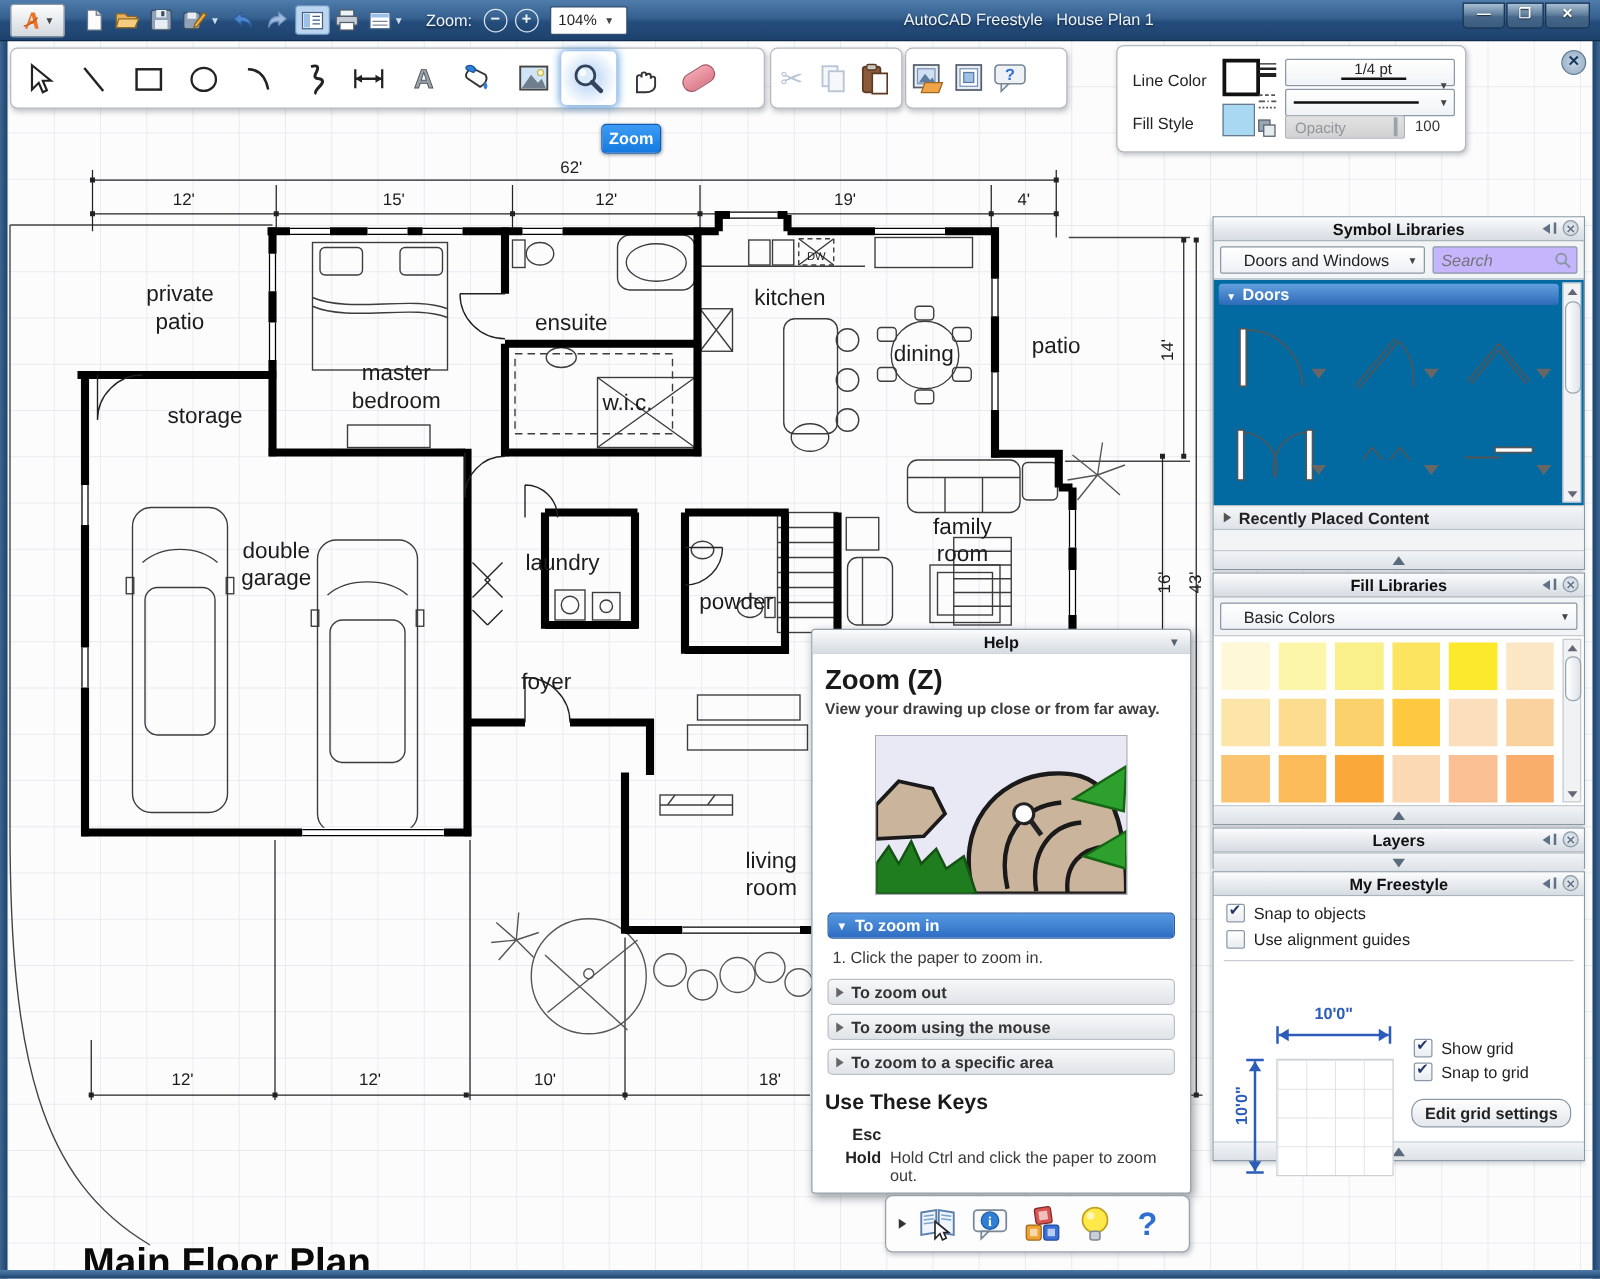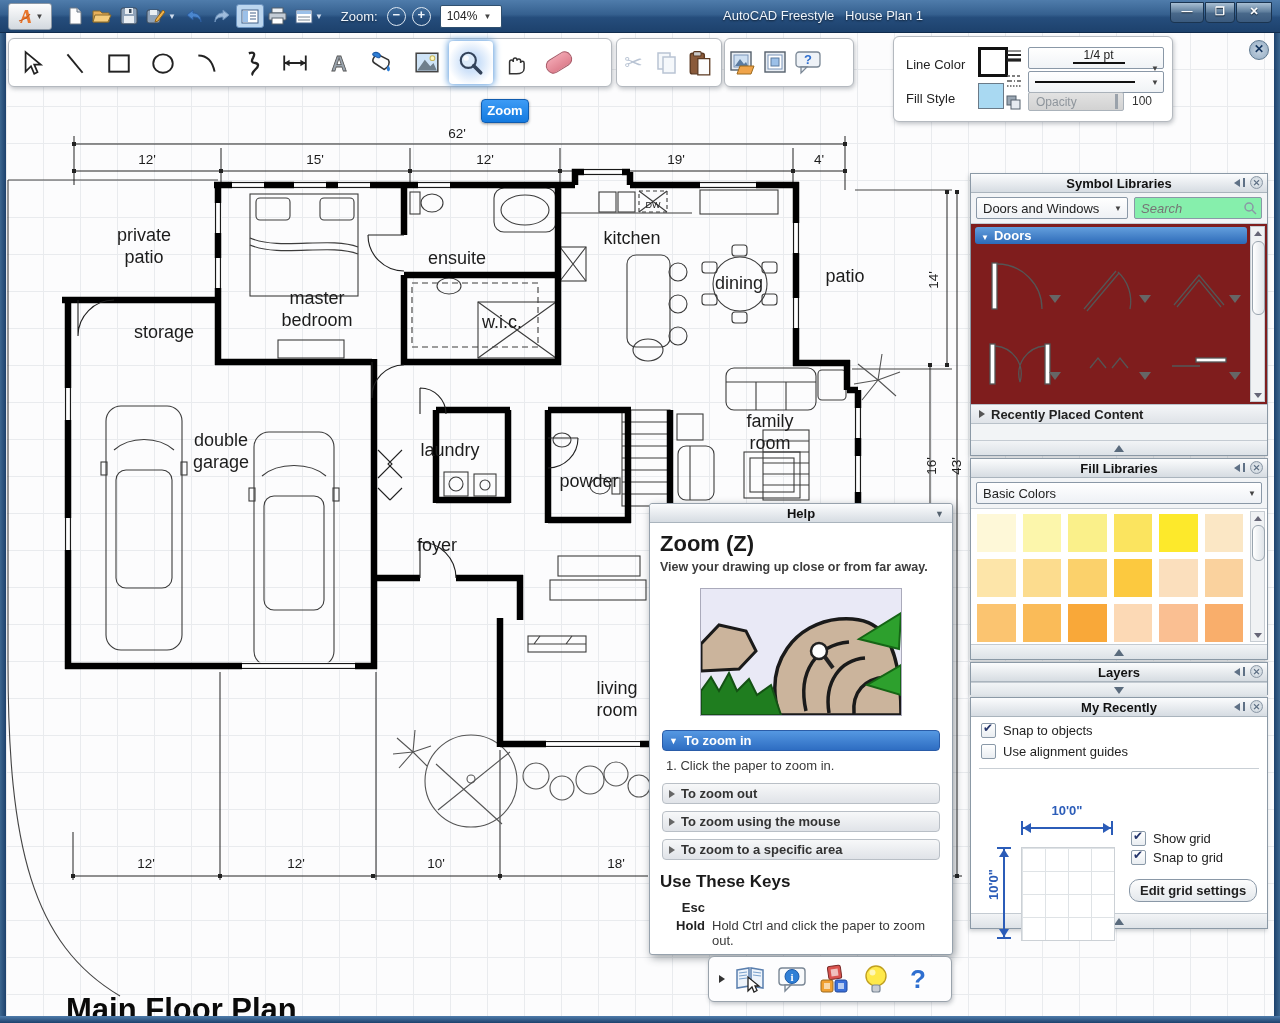--- a/index.html
+++ b/index.html
@@ -78,26 +78,26 @@
   .collapse .tleft{position:absolute;left:1px;top:3px;width:0;height:0;border-top:4px solid transparent;border-bottom:4px solid transparent;border-right:6px solid #5f7186;}
   .pclose{width:13px;height:13px;border-radius:50%;background:radial-gradient(#eef2f5,#c2ccd5);border:1px solid #8b98a6;
     color:#5f7186;font-size:9px;font-weight:bold;text-align:center;line-height:12px;box-sizing:border-box;}
   .spacer{height:14px;background:linear-gradient(#f2f4f6,#dde2e7);border-top:1px solid #c4cbd2;
     display:flex;align-items:center;justify-content:center;flex:0 0 auto;}
   .tri-up{width:0;height:0;border-left:5px solid transparent;border-right:5px solid transparent;border-bottom:7px solid #5a6b7d;}
   .tri-dn{width:0;height:0;border-left:5px solid transparent;border-right:5px solid transparent;border-top:7px solid #5a6b7d;}
   .tri-rt{width:0;height:0;border-top:4px solid transparent;border-bottom:4px solid transparent;border-left:6px solid #555;display:inline-block;}
   .ctrlrow{display:flex;align-items:center;padding:4px 5px;flex:0 0 auto;}
   .combo{height:20px;border:1px solid #8a98a7;border-radius:2px;background:linear-gradient(#fff,#eef1f5);
-    display:flex;align-items:center;font-size:13px;color:#222;}
+    display:flex;align-items:center;font-size:13px;color:#222;padding-left:12px;}
   .combo .ctext{flex:1;padding-left:6px;white-space:nowrap;overflow:hidden;}
   .combo .dda{font-size:8px;color:#444;padding:0 5px;}
-  .search{height:20px;border:1px solid #8a98a7;border-radius:2px;background:#86efac;display:flex;align-items:center;margin-left:6px;flex:1;}
+  .search{height:20px;border:1px solid #8a98a7;border-radius:2px;background:#c4b5fd;display:flex;align-items:center;margin-left:6px;flex:1;}
   .search input{border:none;outline:none;flex:1;width:60px;font-style:italic;font-size:13px;color:#666;padding-left:6px;font-family:"Liberation Sans",sans-serif;background:transparent;}
-  .listarea{position:relative;background:#7f1d1d;border-top:1px solid #c4cbd2;flex:1;}
+  .listarea{position:relative;background:#0369a1;border-top:1px solid #c4cbd2;flex:1;}
   .secbar{position:absolute;left:4px;top:3px;right:20px;height:17px;border-radius:3px;
     background:linear-gradient(#639fdd,#2d6ab8);color:#fff;font-size:13px;font-weight:bold;line-height:17px;padding-left:6px;}
   .secbar .da{font-size:8px;margin-right:5px;}
   .doorgrid{position:absolute;left:4px;top:24px;right:22px;bottom:2px;display:grid;grid-template-columns:1fr 1fr 1fr;grid-template-rows:1fr 1fr;}
   .dtile{position:relative;display:flex;align-items:center;justify-content:center;}
   .tiledd{position:absolute;right:3px;bottom:4px;width:13px;}
   .tiledd .bar{height:2px;background:#777;margin-bottom:1px;}
   .tiledd .t{width:0;height:0;border-left:6px solid transparent;border-right:6px solid transparent;border-top:8px solid #666;margin:0 auto;}
   .vscroll{position:absolute;right:2px;top:2px;bottom:2px;width:15px;background:#f0f2f4;border:1px solid #c6ccd2;box-sizing:border-box;}
   .vscroll .arr{position:absolute;left:0;right:0;height:12px;display:flex;align-items:center;justify-content:center;}
@@ -807,21 +807,21 @@
         <span class="pclose">✕</span>
       </span>
     </div>
     <div class="spacer">
         <span class="tri-dn"></span>
       </div>
   </div>
 
   <div class="panel" style="top:649px;height:232px;">
     <div class="phead">
-      <span class="ptitle">My Recently</span>
+      <span class="ptitle">My Freestyle</span>
       <span class="hbtns">
         <span class="collapse">
             <span class="tleft"></span>
             <span class="bar"></span>
           </span>
         <span class="pclose">✕</span>
       </span>
     </div>
     <div class="msbody">
       <div class="chkrow">

